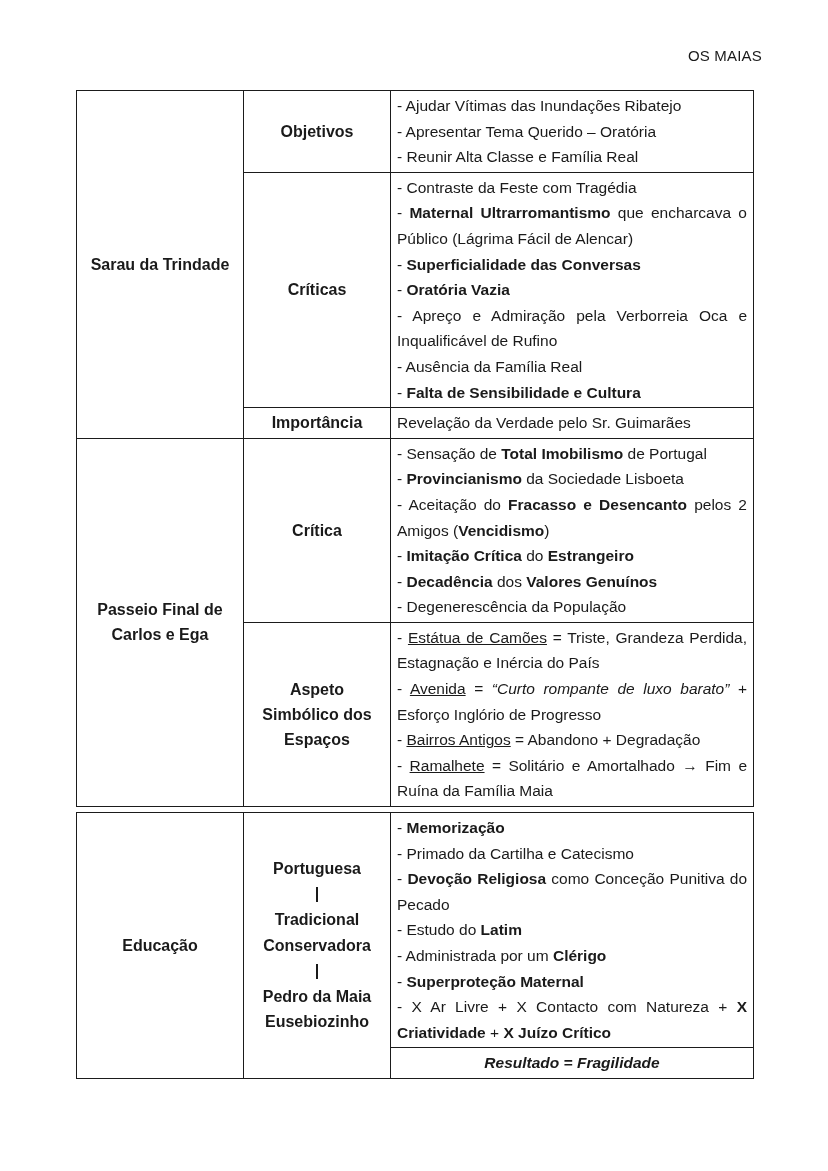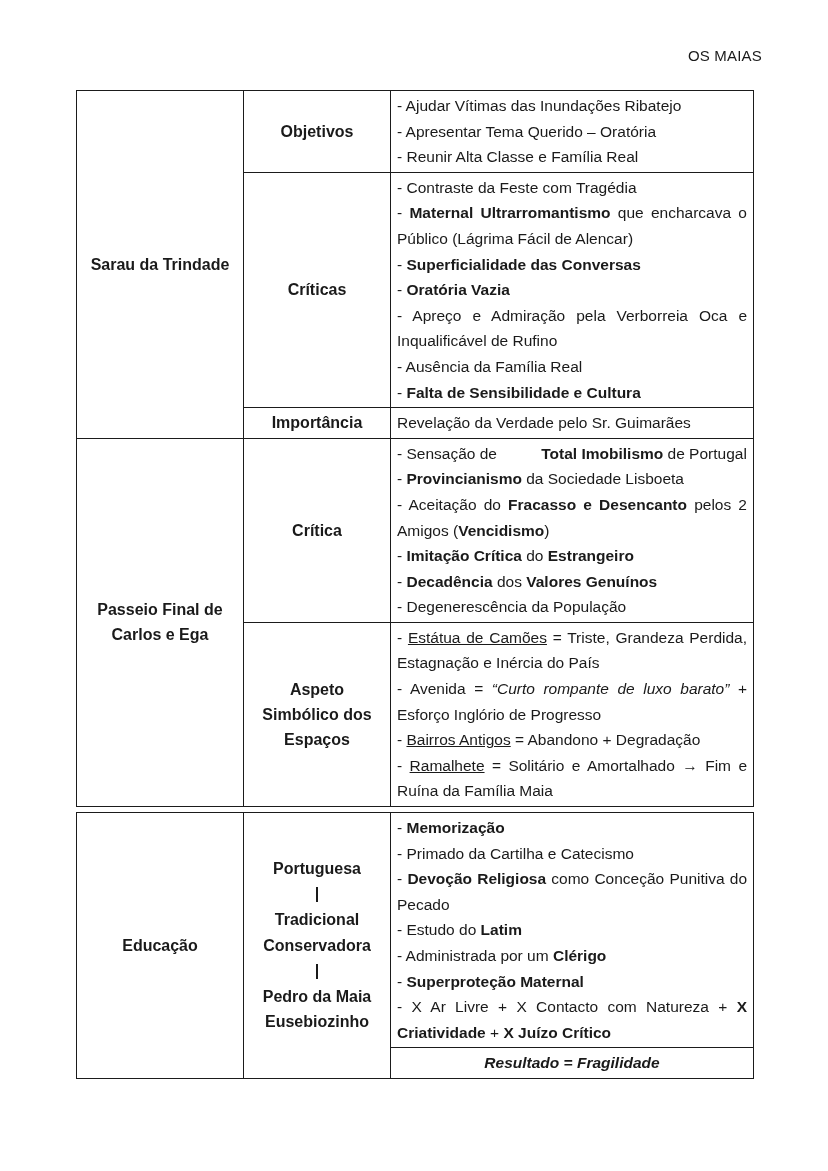--- a/index.html
+++ b/index.html
@@ -111,33 +111,33 @@
       <tr>
         <td class="label">Importância</td>
         <td class="content">
             <p class="para"><span>Revelação da Verdade pelo Sr. Guimarães</span></p>
           </td>
       </tr>
       <tr>
         <td class="topic" rowspan="2">Passeio Final de Carlos e Ega</td>
         <td class="label">Crítica</td>
         <td class="content">
-            <p class="para"><span>- Sensação de </span><span style="font-weight: bold; margin-left: 40px;">Total Imobilismo</span><span> de Portugal</span></p>
+            <p class="para"><span>- Sensação de </span><span style="font-weight: bold;">Total Imobilismo</span><span> de Portugal</span></p>
             <p class="para"><span>- </span><span style="font-weight: bold;">Provincianismo</span><span> da Sociedade Lisboeta</span></p>
             <p class="para"><span>- Aceitação do </span><span style="font-weight: bold;">Fracasso e Desencanto</span><span> pelos 2 Amigos (</span><span style="font-weight: bold;">Vencidismo</span><span>)</span></p>
             <p class="para"><span>- </span><span style="font-weight: bold;">Imitação Crítica</span><span> do </span><span style="font-weight: bold;">Estrangeiro</span></p>
             <p class="para"><span>- </span><span style="font-weight: bold;">Decadência</span><span> dos </span><span style="font-weight: bold;">Valores Genuínos</span></p>
             <p class="para"><span>- Degenerescência da População</span></p>
           </td>
       </tr>
       <tr>
         <td class="label">Aspeto Simbólico dos Espaços</td>
         <td class="content">
             <p class="para"><span>- </span><span style="text-decoration: underline;">Estátua de Camões</span><span> = Triste, Grandeza Perdida, Estagnação e Inércia do País</span></p>
-            <p class="para"><span>- </span><span style="">Avenida</span><span> = </span><span style="font-style: italic;">“Curto rompante de luxo barato”</span><span> + Esforço Inglório de Progresso</span></p>
+            <p class="para"><span>- </span><span style="text-decoration: underline;">Avenida</span><span> = </span><span style="font-style: italic;">“Curto rompante de luxo barato”</span><span> + Esforço Inglório de Progresso</span></p>
             <p class="para"><span>- </span><span style="text-decoration: underline;">Bairros Antigos</span><span> = Abandono + Degradação</span></p>
             <p class="para"><span>- </span><span style="text-decoration: underline;">Ramalhete</span><span> = Solitário e Amortalhado → Fim e Ruína da Família Maia</span></p>
           </td>
       </tr>
     </tbody>
   </table>
 
   <table class="grid t2">
     <colgroup>
         <col class="c1">

